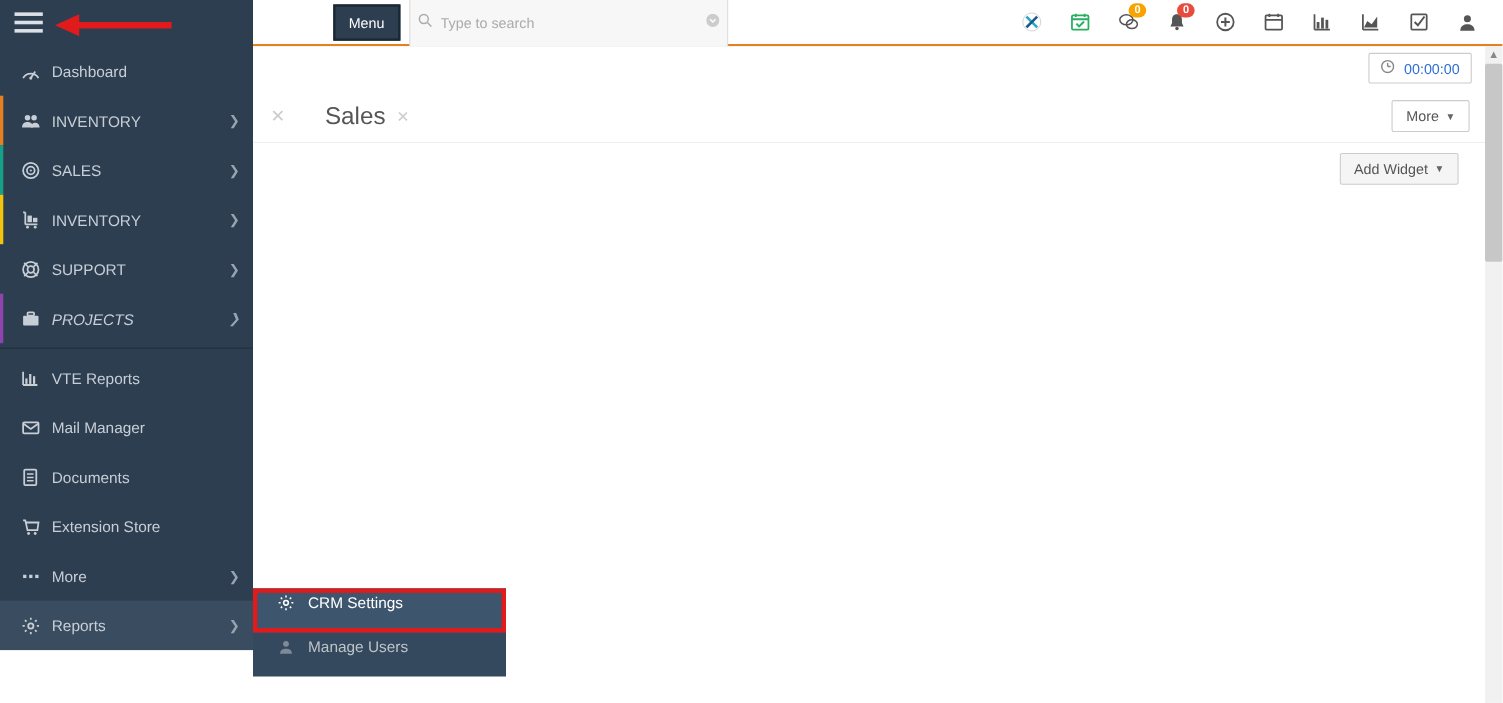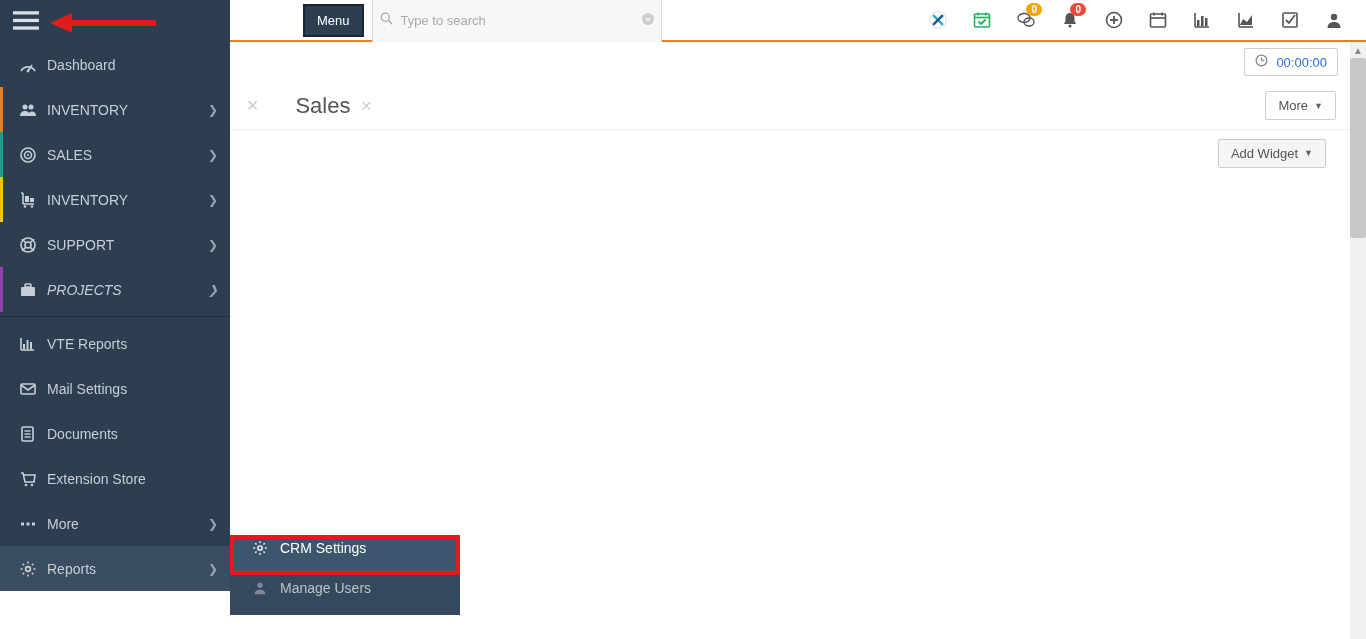--- a/index.html
+++ b/index.html
@@ -280,21 +280,21 @@
     <span class="label">VTE Reports</span>
   </div>
 
   <div class="side-item">
     <span class="icon">
       <svg width="18" height="18" viewBox="0 0 18 18">
           <rect x="2" y="4" width="14" height="10" rx="1" fill="none" stroke="#c8ced6" stroke-width="1.6"></rect>
           <polyline points="2,5 9,10 16,5" fill="none" stroke="#c8ced6" stroke-width="1.6"></polyline>
         </svg>
     </span>
-    <span class="label">Mail Settings</span>
+    <span class="label">Mail Manager</span>
   </div>
 
   <div class="side-item">
     <span class="icon">
       <svg width="18" height="18" viewBox="0 0 18 18">
           <rect x="3" y="2" width="11" height="14" rx="1" fill="none" stroke="#c8ced6" stroke-width="1.6"></rect>
           <line x1="5.5" y1="6" x2="11.5" y2="6" stroke="#c8ced6" stroke-width="1.4"></line>
           <line x1="5.5" y1="9" x2="11.5" y2="9" stroke="#c8ced6" stroke-width="1.4"></line>
           <line x1="5.5" y1="12" x2="11.5" y2="12" stroke="#c8ced6" stroke-width="1.4"></line>
         </svg>

